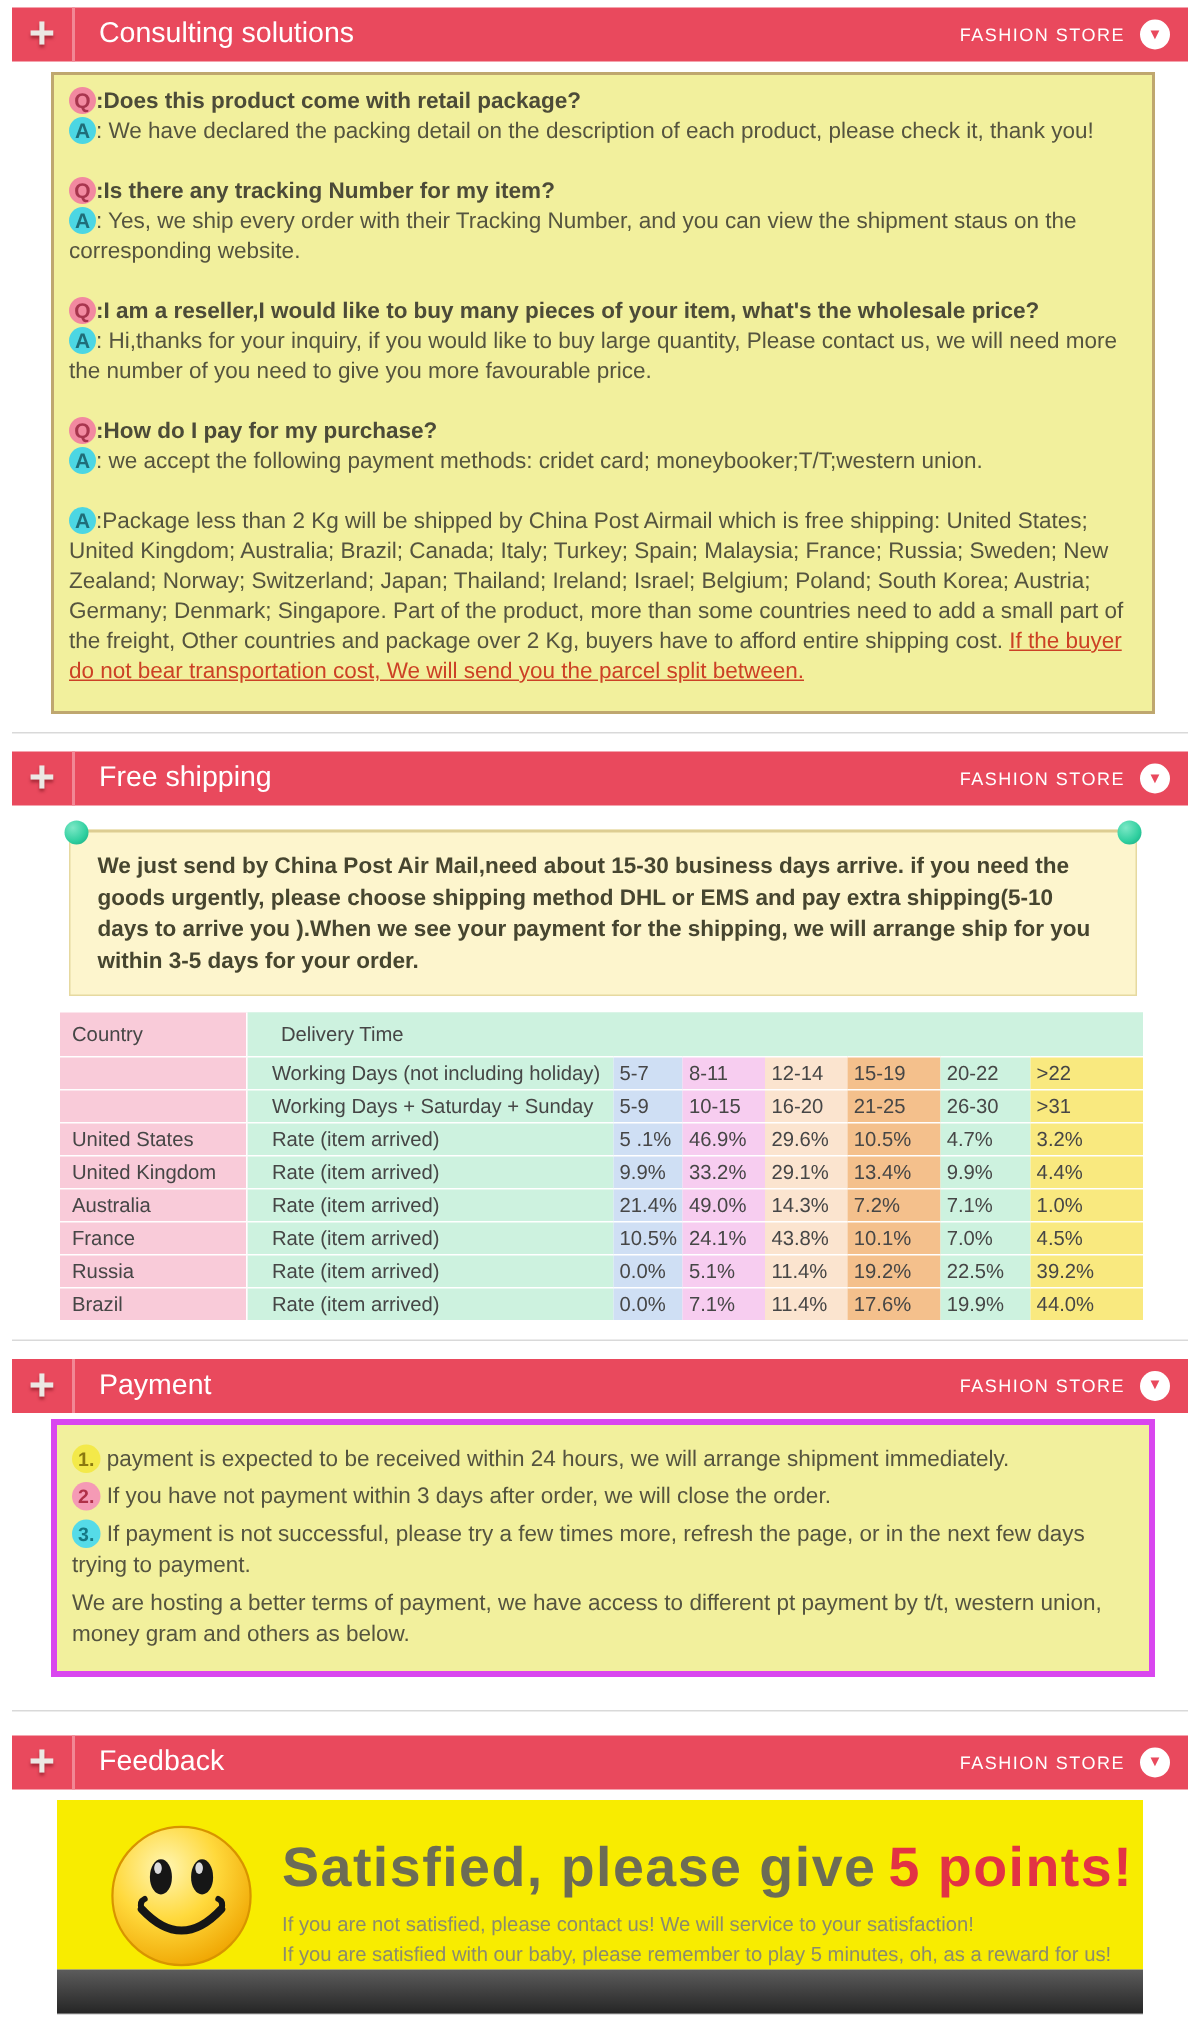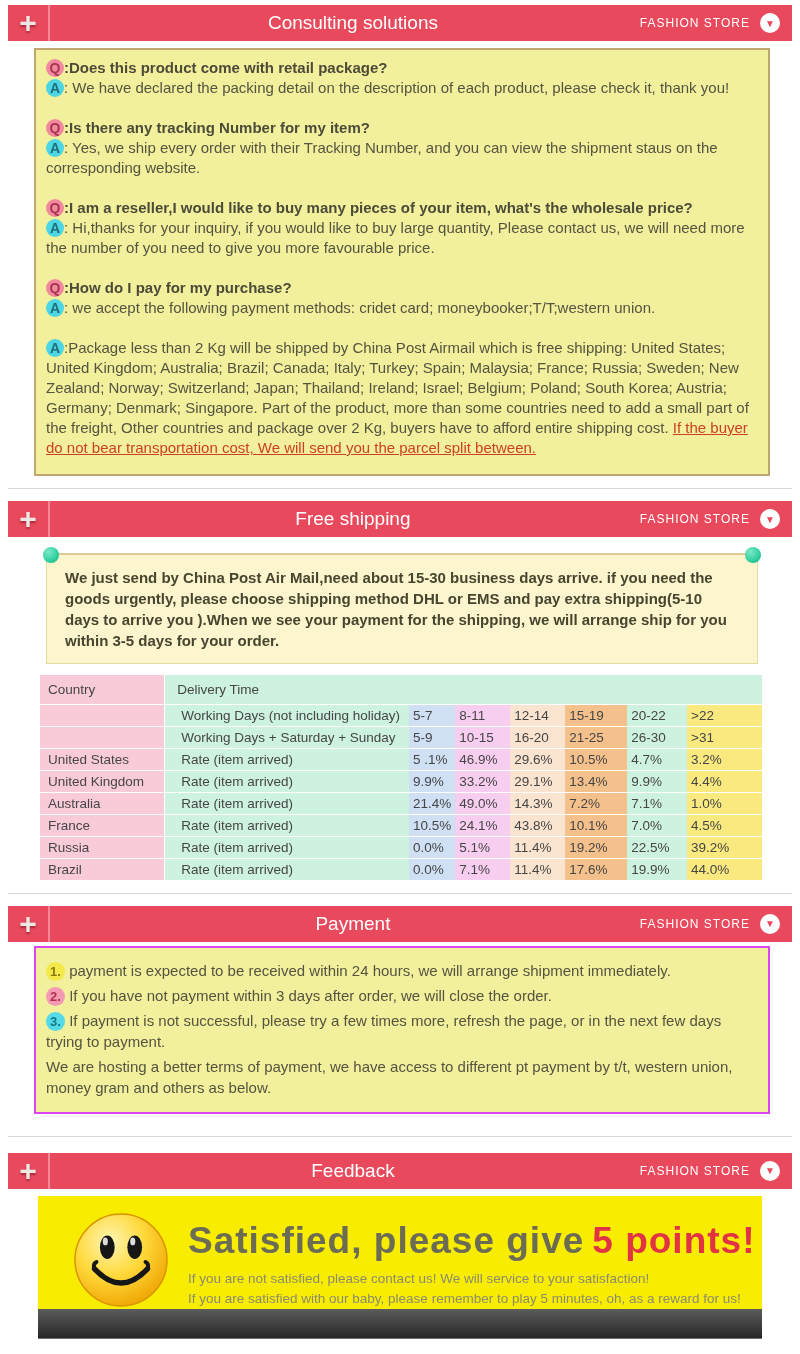--- a/index.html
+++ b/index.html
@@ -18,21 +18,21 @@
     align-items: center;
     margin: 0 8px;
   }
   .plus {
     width: 42px; height: 36px;
     display: flex; align-items: center; justify-content: center;
     border-right: 2px solid #f28795;
     color: #ece8e4; font-size: 30px; font-weight: bold;
     text-shadow: 0 2px 2px rgba(120,20,30,.55);
   }
-  .sec-title { margin-left: 16px; color: #fff; font-size: 19px; flex: 1; text-align: center; }
+  .sec-title { margin-left: 16px; color: #fff; font-size: 19px; flex: 1; }
   .brand { color: #fff; font-size: 12px; letter-spacing: 1px; margin-right: 10px; }
   .chev {
     width: 20px; height: 20px; border-radius: 50%;
     background: #fff; color: #e9495d;
     display: flex; align-items: center; justify-content: center;
     font-size: 10px; margin-right: 12px; cursor: pointer;
   }
   .divider { height: 1px; background: #d9d9d9; margin: 12px 8px; }
 
   
@@ -91,27 +91,27 @@
   .col-b1 { background: #cfdff4; }
   .col-b2 { background: #f7cdf0; }
   .col-b3 { background: #fbe4cf; }
   .col-b4 { background: #f4c08c; }
   .col-b5 { background: #cdf2df; }
   .col-b6 { background: #f9e97f; }
   .ship-table td { height: 22px; padding: 0 4px; border-bottom: 1px solid #ffffff; }
   .ship-table tr.head-row td { height: 29px; }
   .ship-table td.cell-country { padding-left: 8px; border-right: 1px solid #fff; }
   .ship-table td.cell-label { padding-left: 16px; }
-  .ship-table td.cell-span { background: #cdf2df; padding-left: 12px; }
+  .ship-table td.cell-span { background: #cdf2df; padding-left: 22px; }
 
   
   .pay-box {
     margin: 4px 30px 0 34px;
     background: #f2f09d;
-    border: 2px solid #d946ef;
+    border: 4px solid #d946ef;
     padding: 8px 14px 10px 10px;
     font-size: 15px;
     color: #55543f;
     line-height: 21px;
   }
   .p-line { margin: 4px 0; }
   .p-badge {
     display: inline-block; width: 19px; height: 19px;
     border-radius: 50%; text-align: center; line-height: 19px;
     font-size: 13px; font-weight: bold;

